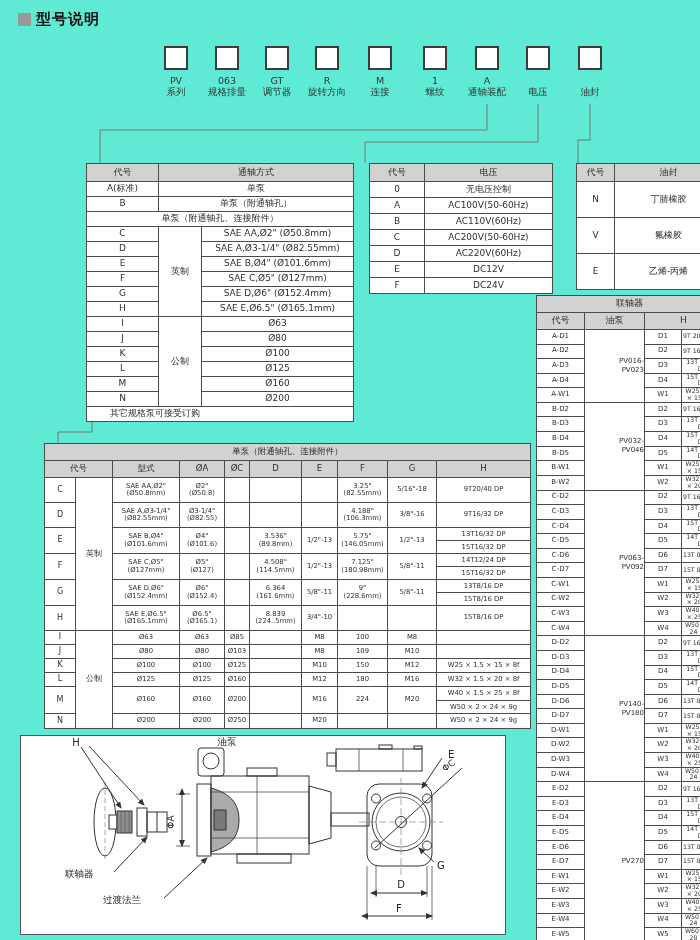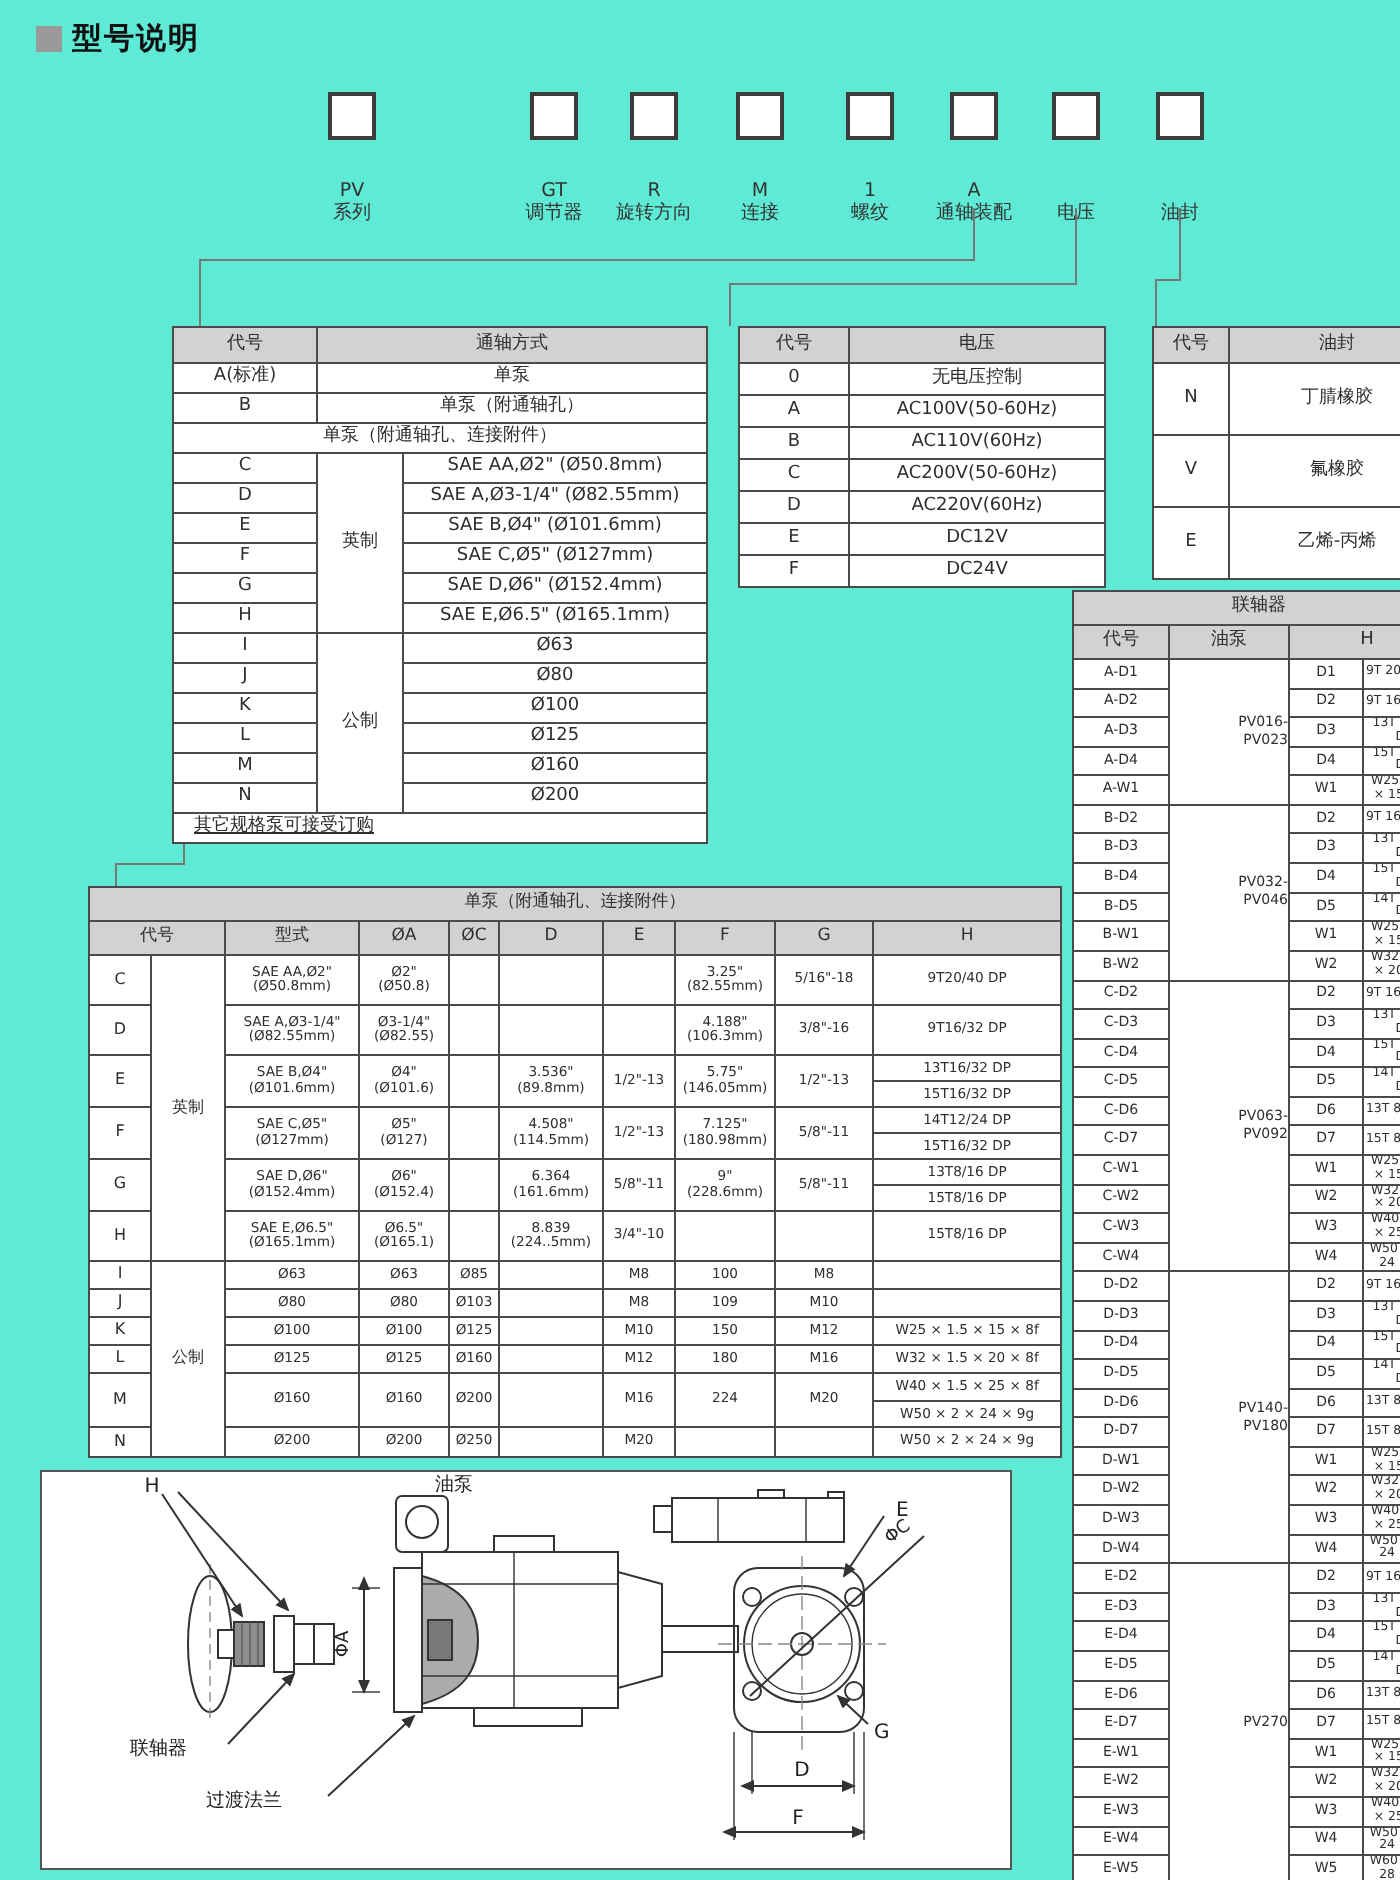--- a/index.html
+++ b/index.html
@@ -8,36 +8,36 @@
 
   
   .title-row{position:absolute;left:18px;top:10px;display:flex;align-items:center;gap:5px;}
   .title-sq{width:13px;height:13px;background:#9a9a9a;display:inline-block;}
   .title-txt{font-size:15px;font-weight:bold;color:#111;letter-spacing:1px;}
 
   
   .code-item{position:absolute;top:46px;width:56px;text-align:center;}
   .code-item.wide{width:74px;}
   .code-box{width:20px;height:20px;border:2px solid #3c3c3c;margin:0 auto;background:#fff;}
-  .code-val{font-size:9.5px;height:12px;line-height:12px;margin-top:20px;color:#333;}
+  .code-val{font-size:9.5px;height:12px;line-height:12px;margin-top:5px;color:#333;}
   .code-label{font-size:9.5px;line-height:11px;color:#333;font-family:Liberation Serif, serif;}
   .code-note{font-size:8.5px;line-height:10px;color:#333;}
 
   
   .connectors{position:absolute;left:0;top:0;pointer-events:none;}
 
   
   table.t{position:absolute;border-collapse:collapse;table-layout:fixed;background:#fff;margin-left:24px;}
   table.t td{border:1px solid #4b4b4b;text-align:center;vertical-align:middle;padding:0;line-height:1.1;overflow:hidden;}
   .hd{background:#d2d2d2;}
   .pre{white-space:pre-line;line-height:1.25;}
 
   .shaft{left:62px;top:163px;width:267px;font-size:9px;}
   .shaft tr{height:15px;} .shaft tr.hh{height:18px;}
-  .shaft td.ft{text-align:left;padding-left:10px;text-decoration:underline;}
+  .shaft td.ft{text-align:left;padding-left:23px;}
 
   .volt{left:345px;top:163px;width:183px;font-size:9px;}
   .volt tr{height:16px;} .volt tr.hh{height:18px;}
 
   .seal{left:552px;top:163px;width:146px;font-size:9px;}
   .seal tr{height:36px;} .seal tr.hh{height:18px;}
 
   .coup{left:512px;top:295px;width:186px;font-size:7px;}
   .coup tr{height:14.5px;} .coup tr.hh{height:17px;font-size:9px;}
   .coup td.hv{font-size:6.2px;}
@@ -73,20 +73,25 @@
       <polyline points="538,104 538,142 365,142 365,163"></polyline>
       <polyline points="590,104 590,140 578,140 578,163"></polyline>
       <polyline points="92,421 92,432 58,432 58,443"></polyline>
     </g>
   </svg>
 
   <div class="code-item" style="left:148px">
     <div class="code-box"></div>
     <div class="code-val">PV</div>
     <div class="code-label">系列</div>
+  </div>
+  <div class="code-item" style="left:199px">
+    <div class="code-box"></div>
+    <div class="code-val">063</div>
+    <div class="code-label">规格排量</div>
   </div>
   <div class="code-item" style="left:249px">
     <div class="code-box"></div>
     <div class="code-val">GT</div>
     <div class="code-label">调节器</div>
   </div>
   <div class="code-item" style="left:299px">
     <div class="code-box"></div>
     <div class="code-val">R</div>
     <div class="code-label">旋转方向</div>

